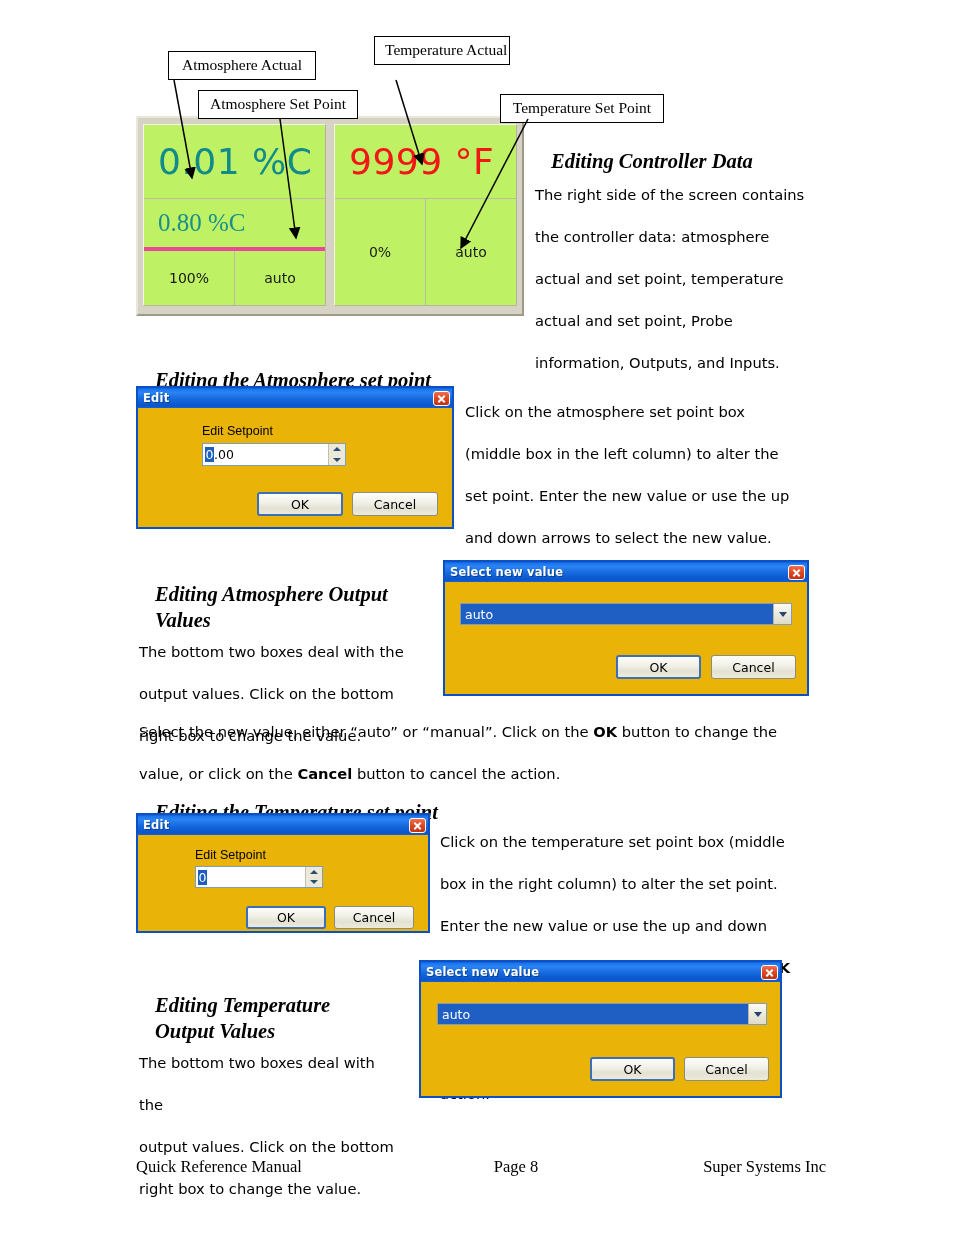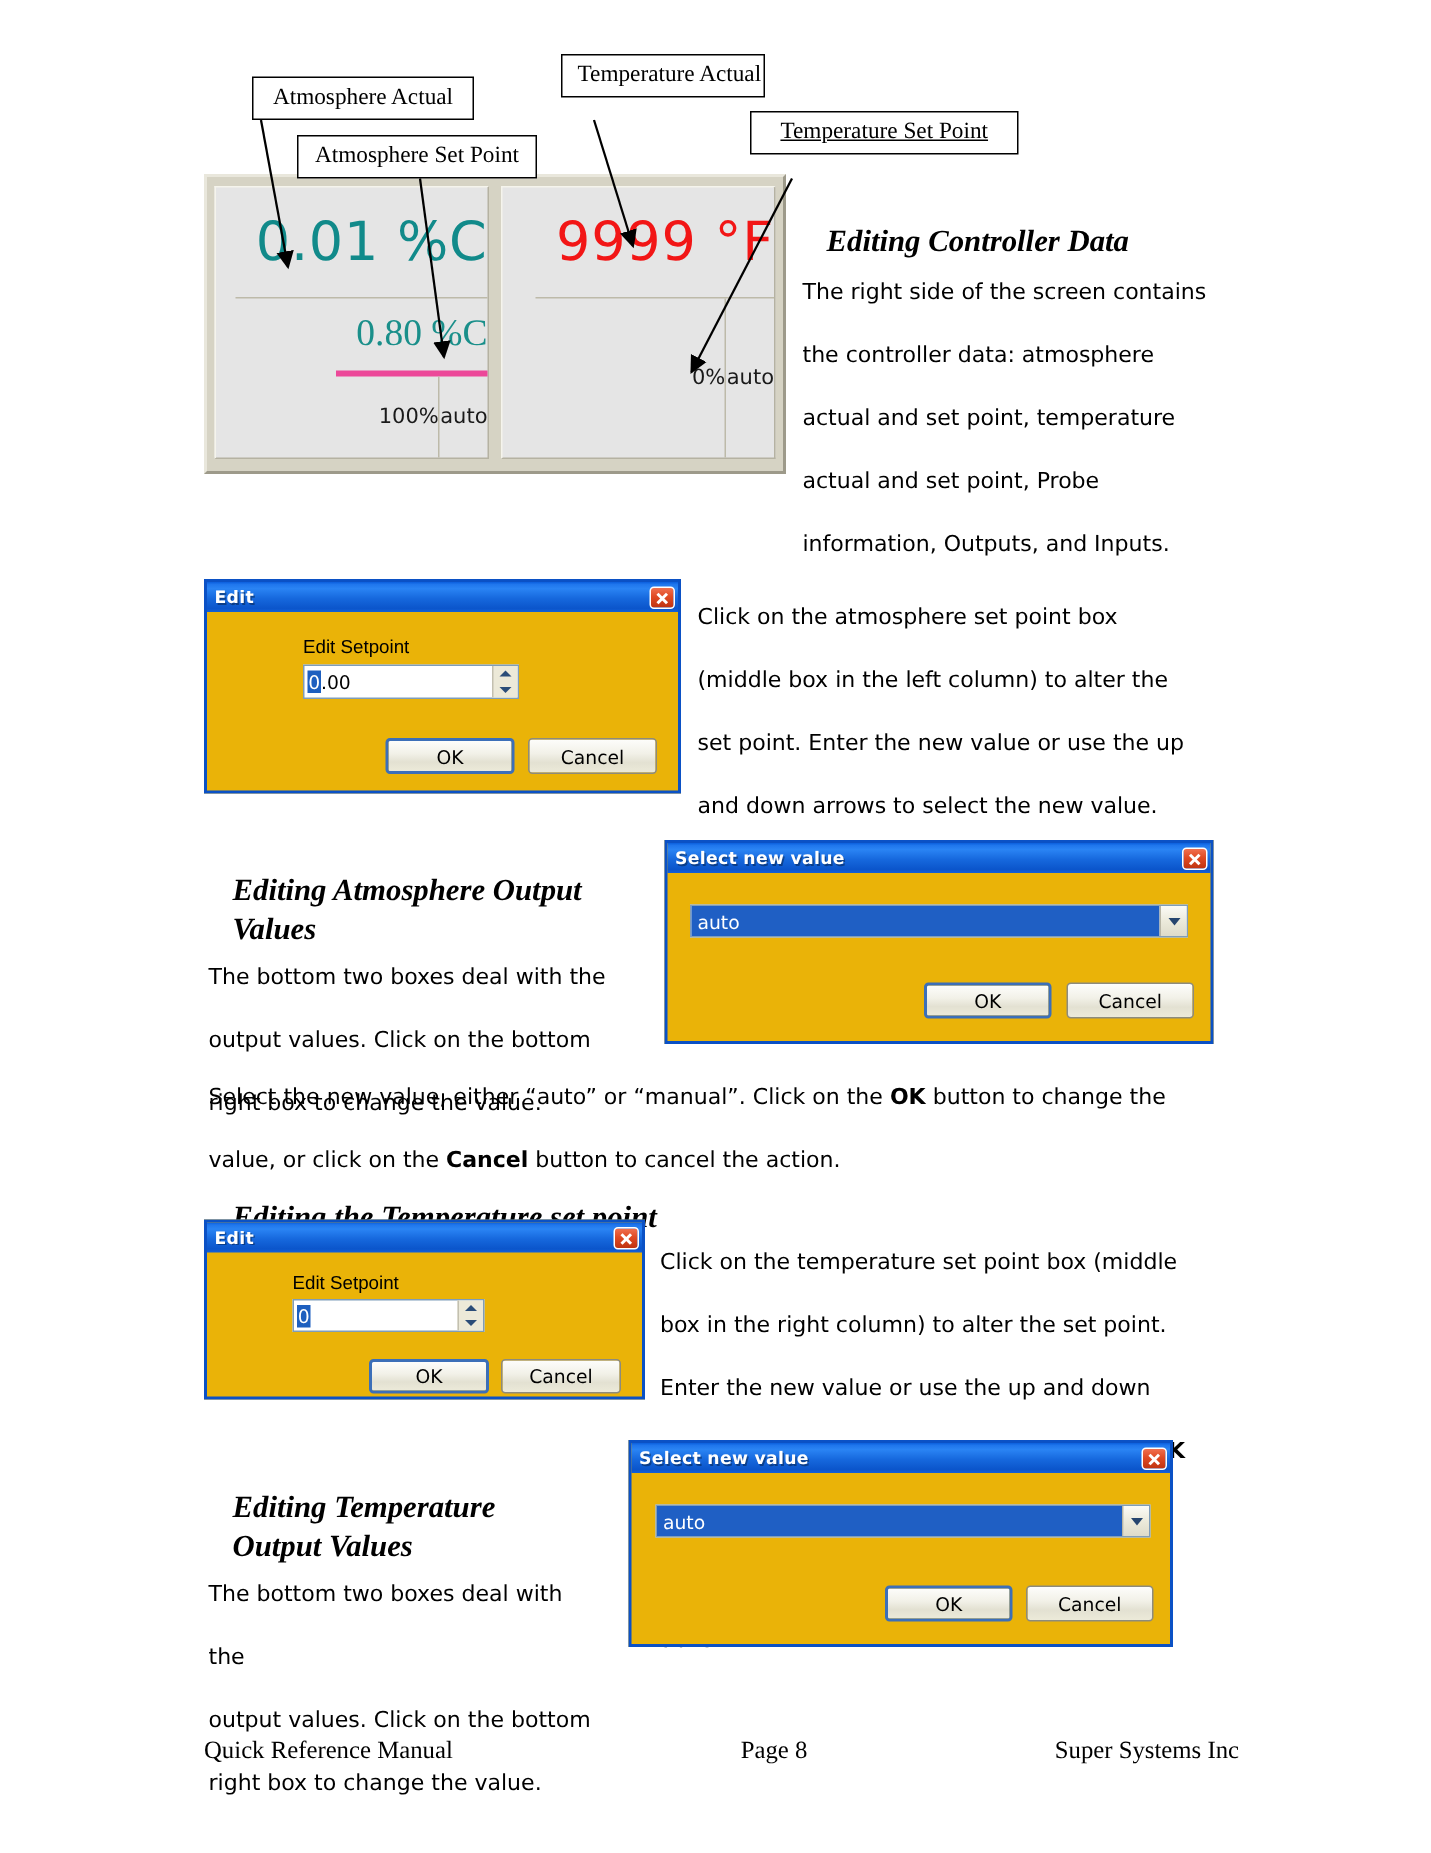--- a/index.html
+++ b/index.html
@@ -58,28 +58,27 @@
     border-right: 2px solid #9d9a8a;
     border-bottom: 2px solid #9d9a8a;
     box-sizing: border-box;
     display: flex;
     padding: 6px 5px 8px 5px;
     gap: 8px;
     z-index: 2;
   }
   .ctrl-col {
     flex: 1 1 0;
-    background: #e5e5e5;
+    background: #bef264;
     border: 1px solid #b5b2a2;
     border-top-color: #f5f4ec;
     border-left-color: #f5f4ec;
     box-sizing: border-box;
     display: flex;
     flex-direction: column;
-    align-items: flex-end;
   }
   .ctrl-cell-main {
     height: 74px;
     border-bottom: 1px solid #bdbaa9;
     display: flex;
     align-items: center;
     padding-left: 14px;
     box-sizing: border-box;
   }
   .ctrl-cell-sp {
@@ -326,21 +325,21 @@
   </div>
 
   <div class="callout" style="left:198px; top:90px; width:160px;">
     <span>Atmosphere Set Point</span>
   </div>
 
   <div class="callout" style="left:374px; top:36px; width:136px;">
     <span>Temperature Actual</span>
   </div>
 
-  <div class="callout" style="left:500px; top:74px; width:179px;text-decoration:underline;">
+  <div class="callout" style="left:500px; top:94px; width:164px;">
     <span>Temperature Set Point</span>
   </div>
 
   <div class="ctrl-panel">
 
     <div class="ctrl-col">
       <div class="ctrl-cell-main">
         <span class="val-big teal">0.01 %C</span>
       </div>
       <div class="ctrl-cell-sp">
@@ -389,20 +388,21 @@
 
   <h2 class="sec" style="left:535px; top:132px;">Editing Controller Data</h2>
   <div class="para" style="left:535px; top:163px; width:300px;">
     <div>The right side of the screen contains</div>
     <div>the controller data: atmosphere</div>
     <div>actual and set point, temperature</div>
     <div>actual and set point, Probe</div>
     <div>information, Outputs, and Inputs.</div>
   </div>
 
+  <h2 class="sec" style="left:139px; top:351px;">Editing the Atmosphere set point</h2>
 
   <div class="xp-dialog" style="left:136px; top:386px; width:318px; height:143px;">
     <div class="xp-title">
       <span class="xp-title-text">Edit</span>
       <span class="xp-close"></span>
     </div>
     <div class="xp-body">
       <div class="fld-label" style="left:64px; top:16px;">Edit Setpoint</div>
       <div class="spin-wrap" style="left:64px; top:35px; width:144px; height:23px;">
         <div class="spin-text">

